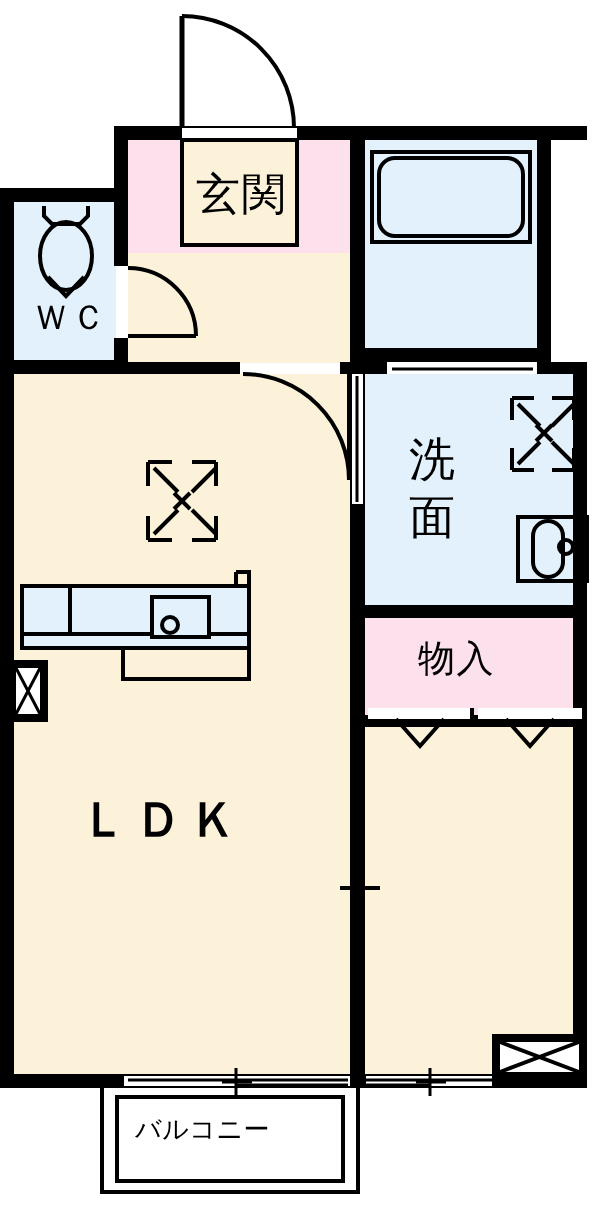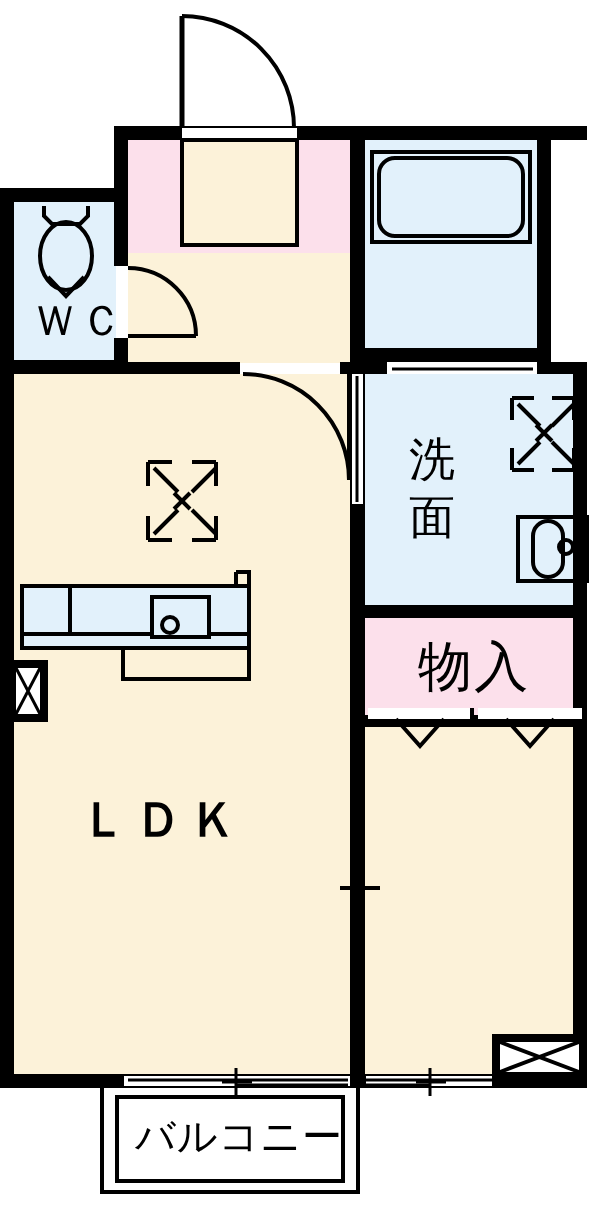--- a/index.html
+++ b/index.html
@@ -244,27 +244,28 @@
       <path d="M416,1082 L446,1082"></path>
     </g>
 
     <g fill="none" stroke="#000" stroke-width="4">
       <path d="M102,1088 L102,1192 L358,1192 L358,1088"></path>
       <rect x="117" y="1097" width="226" height="84"></rect>
     </g>
 
   </svg>
 
-
-  <div class="label" style="left:34px; top:300px; font-size:42px; letter-spacing:0.10em;">ＷＣ</div>
+  <div class="label" style="left:196px; top:172px; font-size:44px;">玄関</div>
+
+  <div class="label" style="left:34px; top:300px; font-size:34px; letter-spacing:0.10em;">ＷＣ</div>
 
 
   <div class="label-v" style="left:405px; top:436px; width:54px; font-size:46px;">洗</div>
   <div class="label-v" style="left:405px; top:494px; width:54px; font-size:46px;">面</div>
 
-  <div class="label" style="left:418px; top:640px; font-size:54px;">物入</div>
+  <div class="label" style="left:418px; top:640px; font-size:37px;">物入</div>
 
   <div class="label" style="left:80px; top:795px; font-size:48px; font-weight:600; letter-spacing:0.14em;">ＬＤＫ</div>
 
 
-  <div class="label" style="left:135px; top:1116px; font-size:40px; letter-spacing:0.02em;">バルコニー</div>
+  <div class="label" style="left:135px; top:1116px; font-size:26px; letter-spacing:0.02em;">バルコニー</div>
 
 </div>
 
 </body></html>

